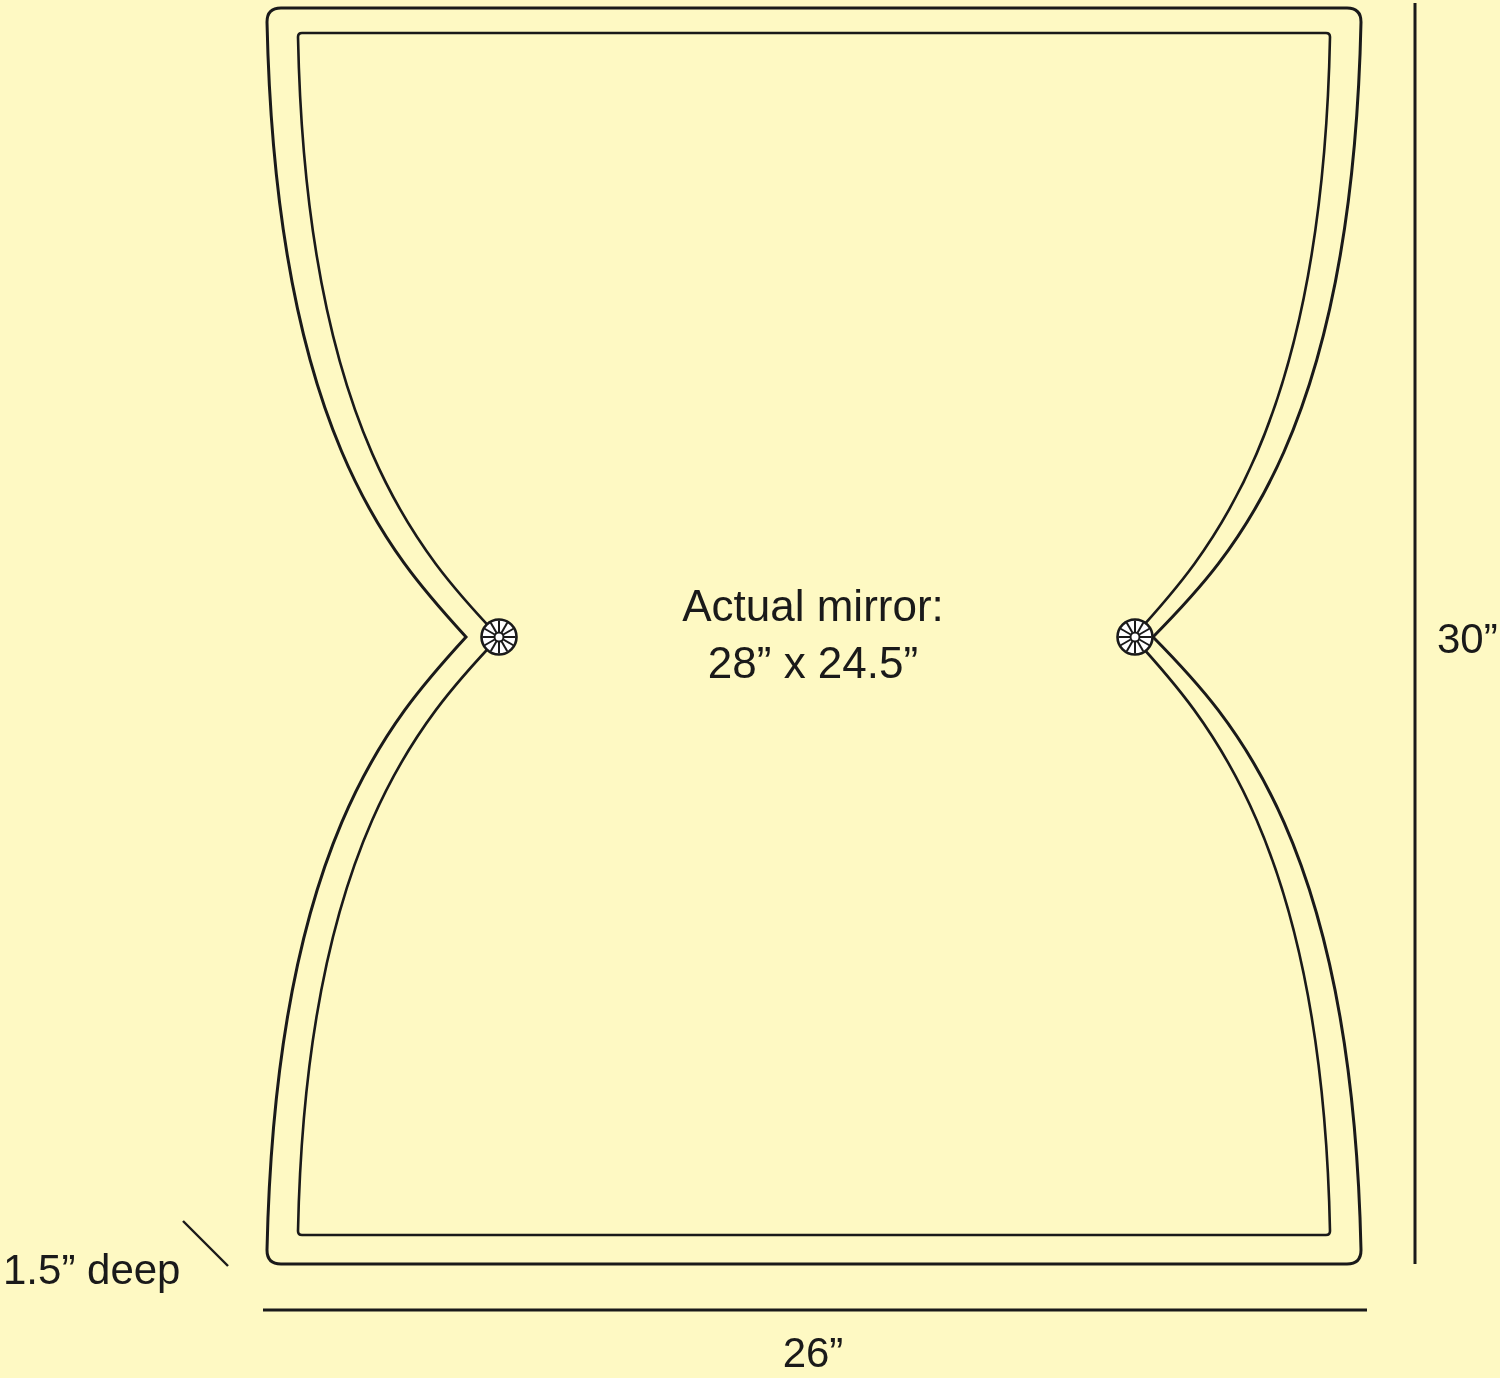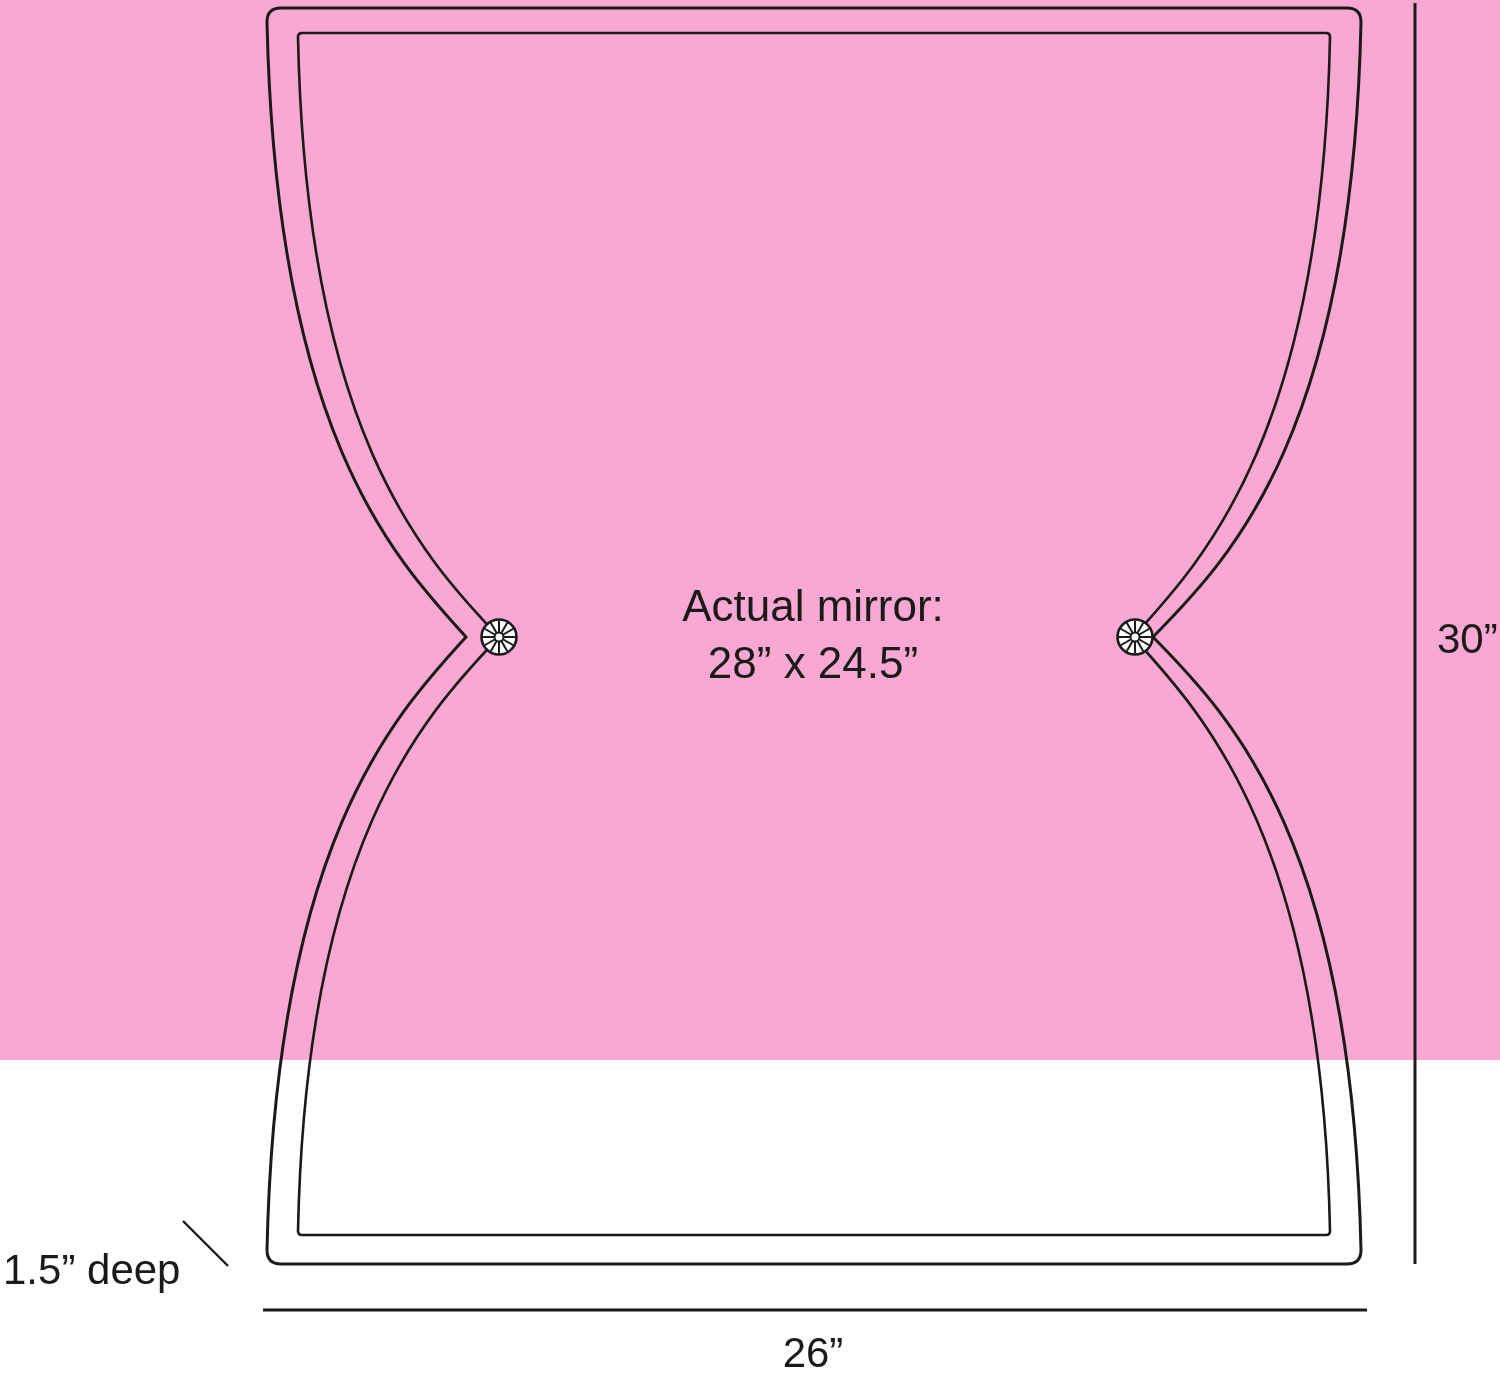--- a/index.html
+++ b/index.html
@@ -7,22 +7,22 @@
     padding: 0;
     background: #ffffff;
     width: 1500px;
     height: 1378px;
     overflow: hidden;
     font-family: "Liberation Sans", sans-serif;
   }
   .diagram-wrap {
     position: relative;
     width: 1500px;
-    height: 1060px;
-    background: #f9a8d4;
+    height: 1378px;
+    background: #fef9c3;
   }
   svg { display: block; }
   .outline {
     fill: none;
     stroke: #1a1a1a;
     stroke-width: 3;
     stroke-linejoin: miter;
   }
   .inner-outline {
     fill: none;

